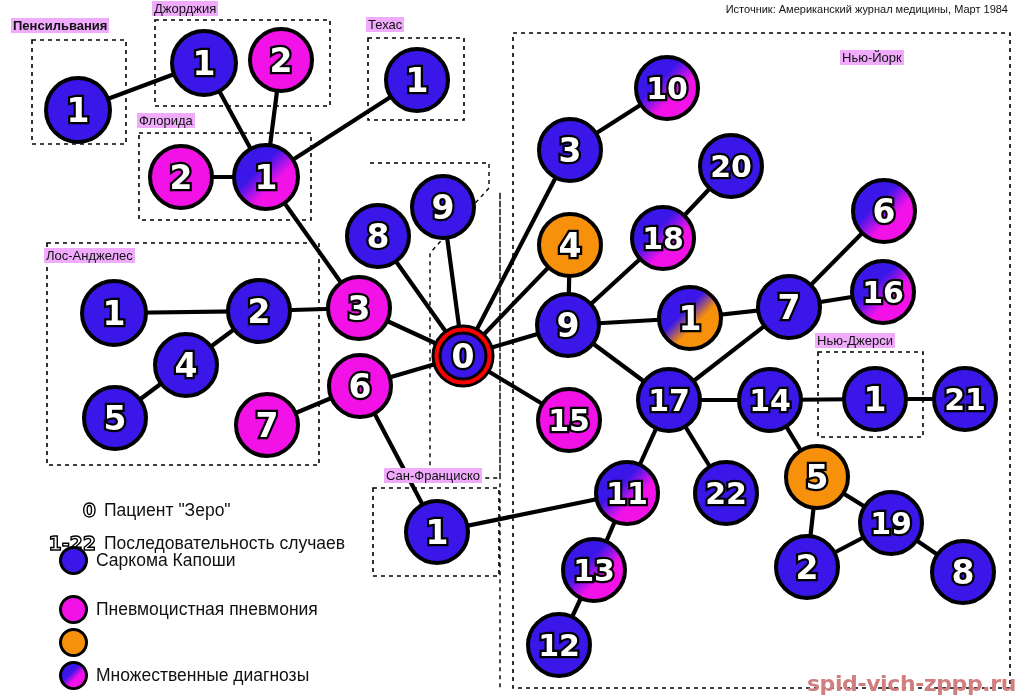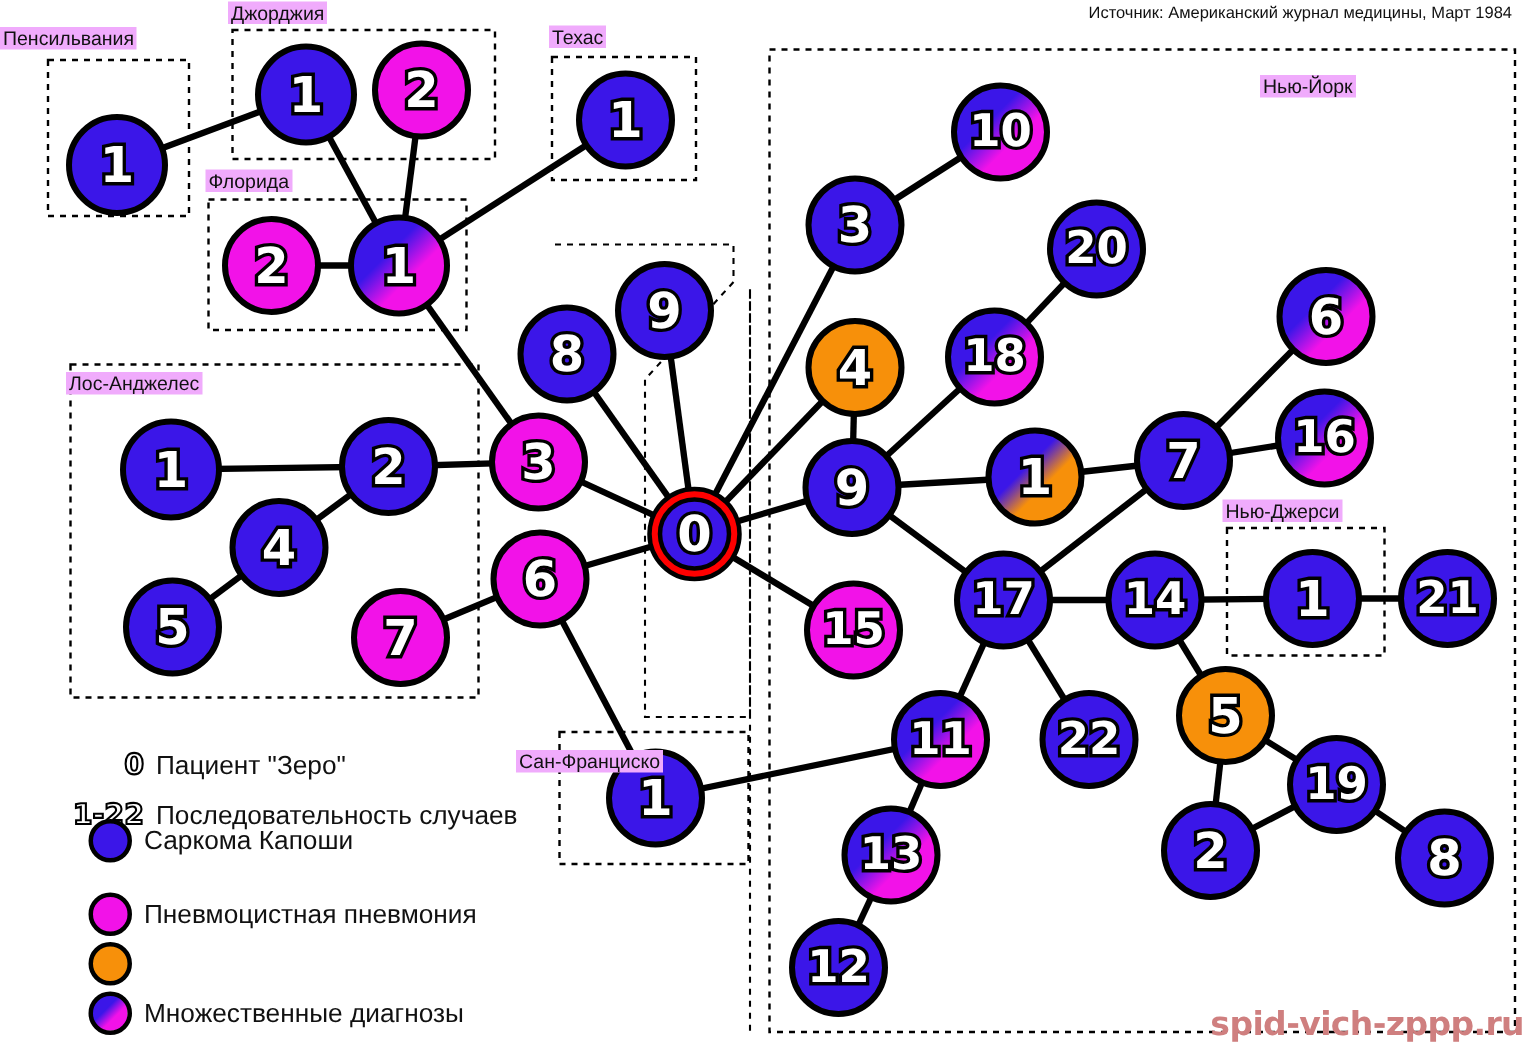--- a/index.html
+++ b/index.html
@@ -255,26 +255,26 @@
           <text x="594" y="570" text-anchor="middle" dominant-baseline="central" font-family="&quot;DejaVu Sans&quot;,&quot;Liberation Sans&quot;,sans-serif" font-size="30" font-weight="bold" fill="#ffffff" stroke="#000" stroke-width="4.5" paint-order="stroke">13</text>
         </g>
         <g>
           <circle cx="559" cy="645" r="31" fill="#3b16e8" stroke="#000" stroke-width="4"></circle>
           <text x="559" y="645" text-anchor="middle" dominant-baseline="central" font-family="&quot;DejaVu Sans&quot;,&quot;Liberation Sans&quot;,sans-serif" font-size="30" font-weight="bold" fill="#ffffff" stroke="#000" stroke-width="4.5" paint-order="stroke">12</text>
         </g>
       </g>
   </svg>
 
   <div id="region-labels">
-      <div class="box-label" style="left: 0; top: 18px;">Пенсильвания</div>
+      <div class="box-label" style="left: 11px; top: 18px; font-weight: bold;">Пенсильвания</div>
       <div class="box-label" style="left: 152px; top: 1px;">Джорджия</div>
       <div class="box-label" style="left: 366px; top: 17px;">Техас</div>
       <div class="box-label" style="left: 137px; top: 113px;">Флорида</div>
       <div class="box-label" style="left: 44px; top: 248px;">Лос-Анджелес</div>
-      <div class="box-label" style="left: 344px; top: 468px; margin-top: 32px;">Сан-Франциско</div>
+      <div class="box-label" style="left: 384px; top: 468px;">Сан-Франциско</div>
       <div class="box-label" style="left: 840px; top: 50px;">Нью-Йорк</div>
       <div class="box-label" style="left: 815px; top: 333px;">Нью-Джерси</div>
     </div>
 
   <div class="legend">
     <div id="legend-rows">
         <div class="legend-row" style="top: 0px;">
           <div class="lg-key" style="font-weight: bold; color: rgb(255, 255, 255); -webkit-text-stroke: 1.4px rgb(0, 0, 0); font-family: &quot;DejaVu Sans&quot;, sans-serif; font-size: 19px;">0</div>
           <div class="lg-txt">Пациент "Зеро"</div>
         </div>

